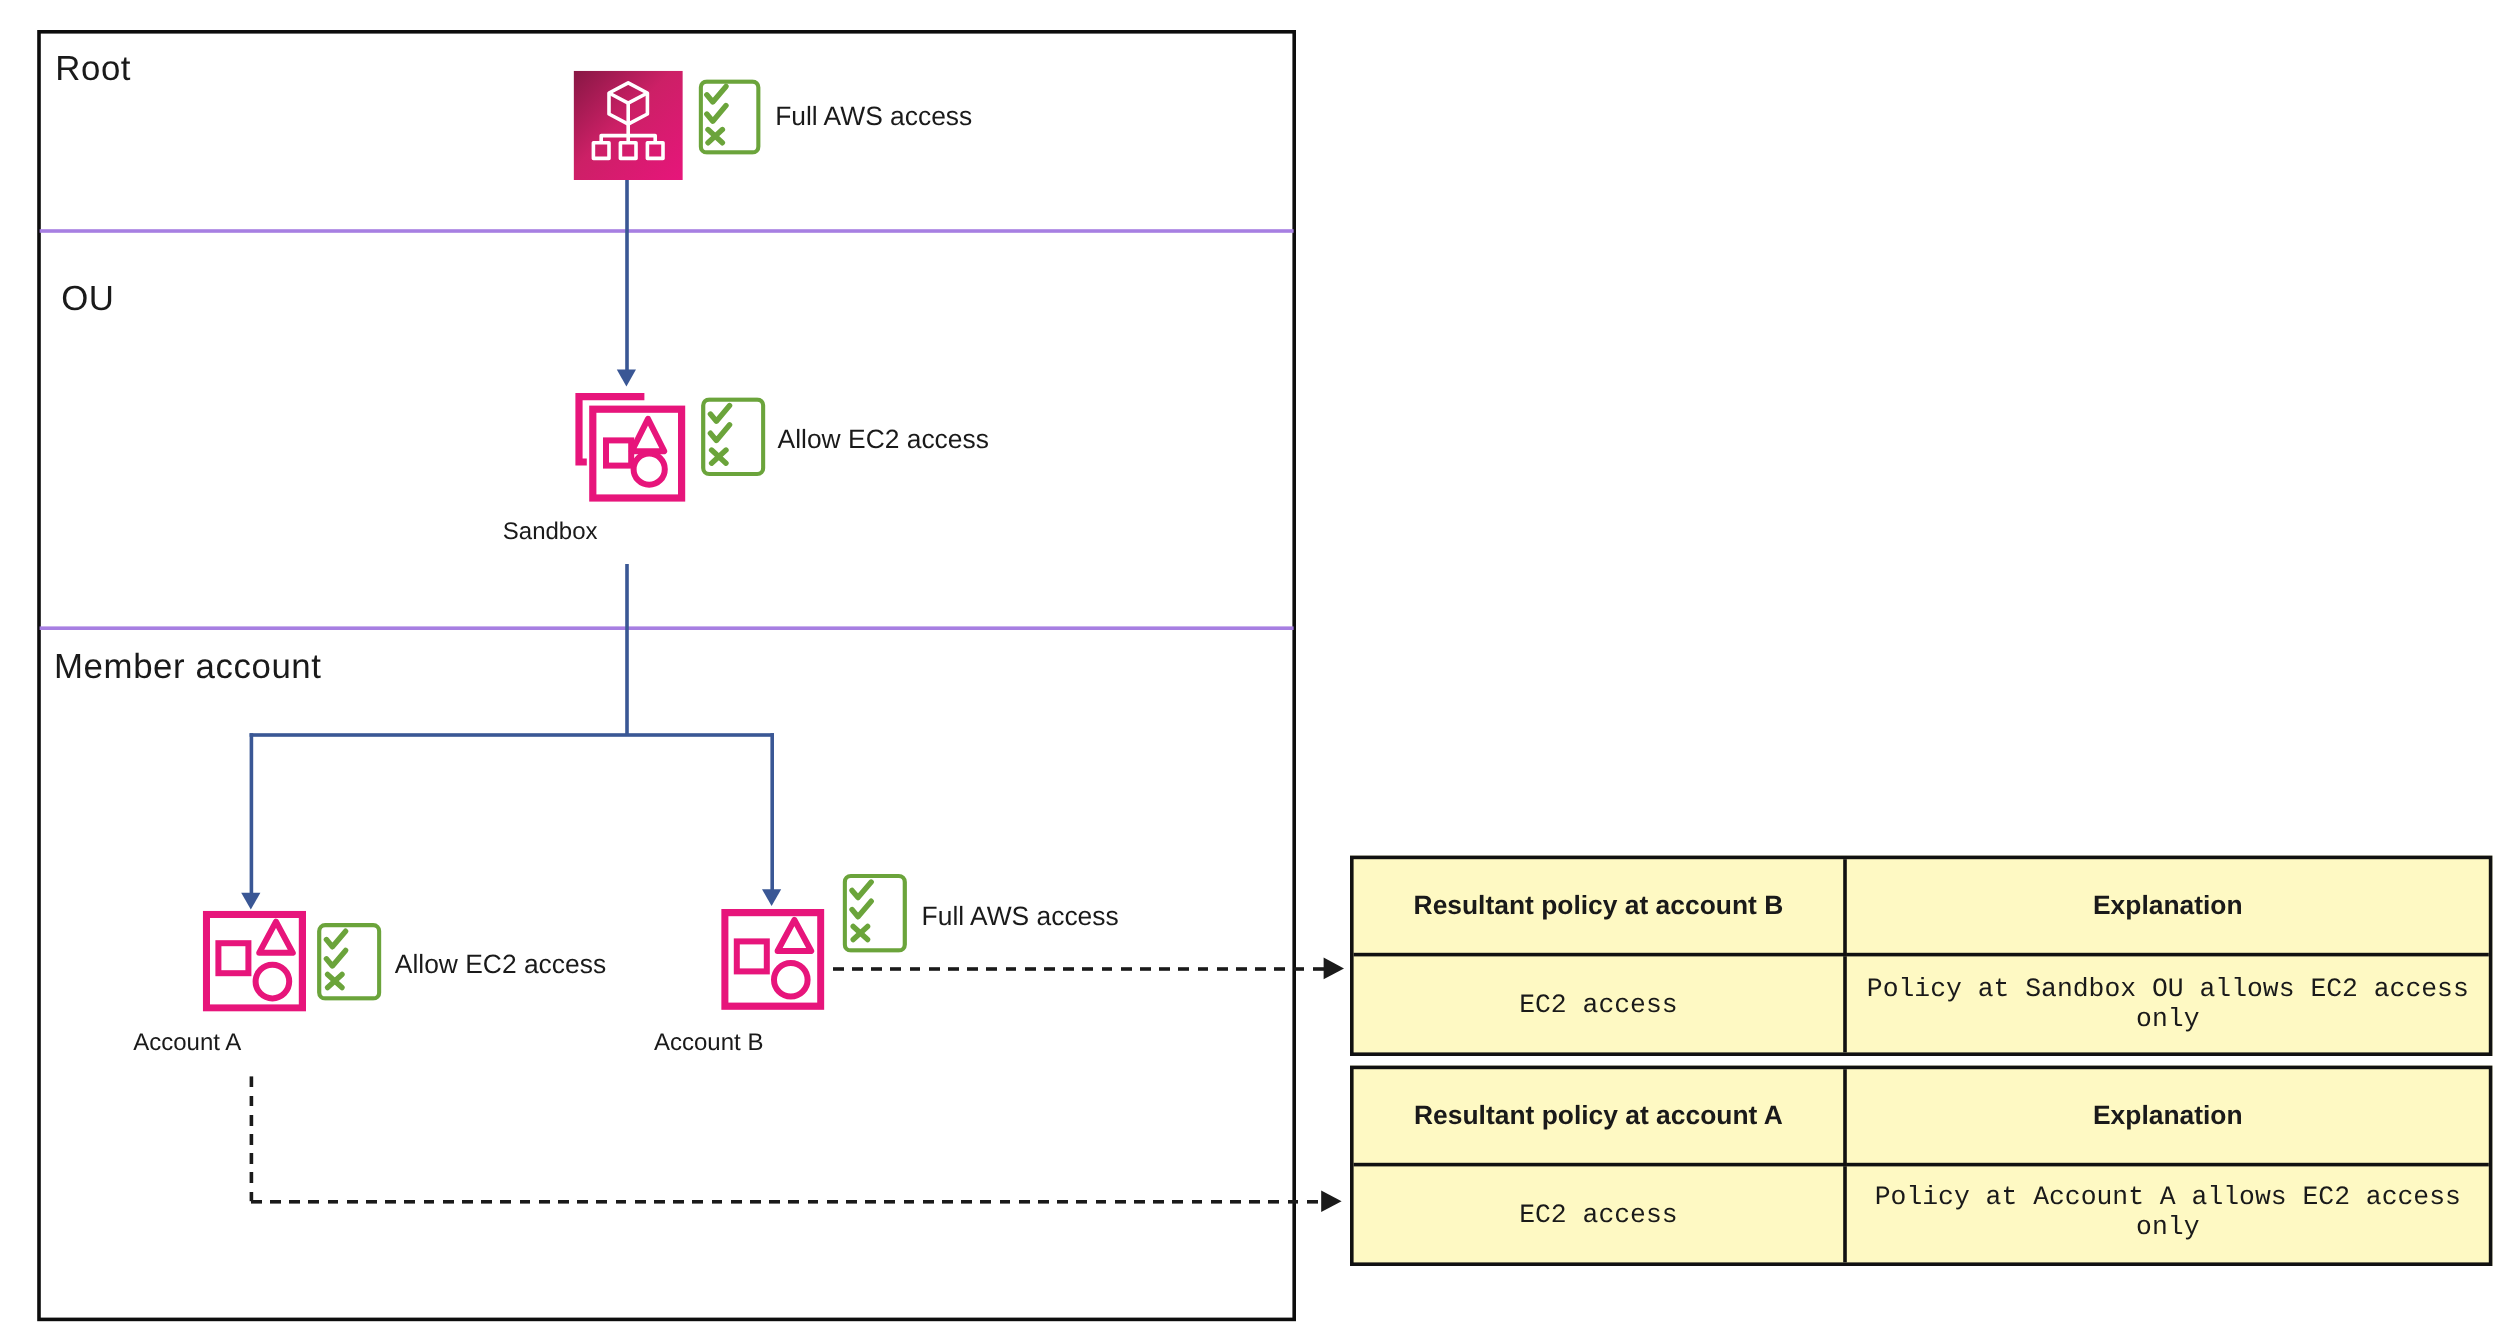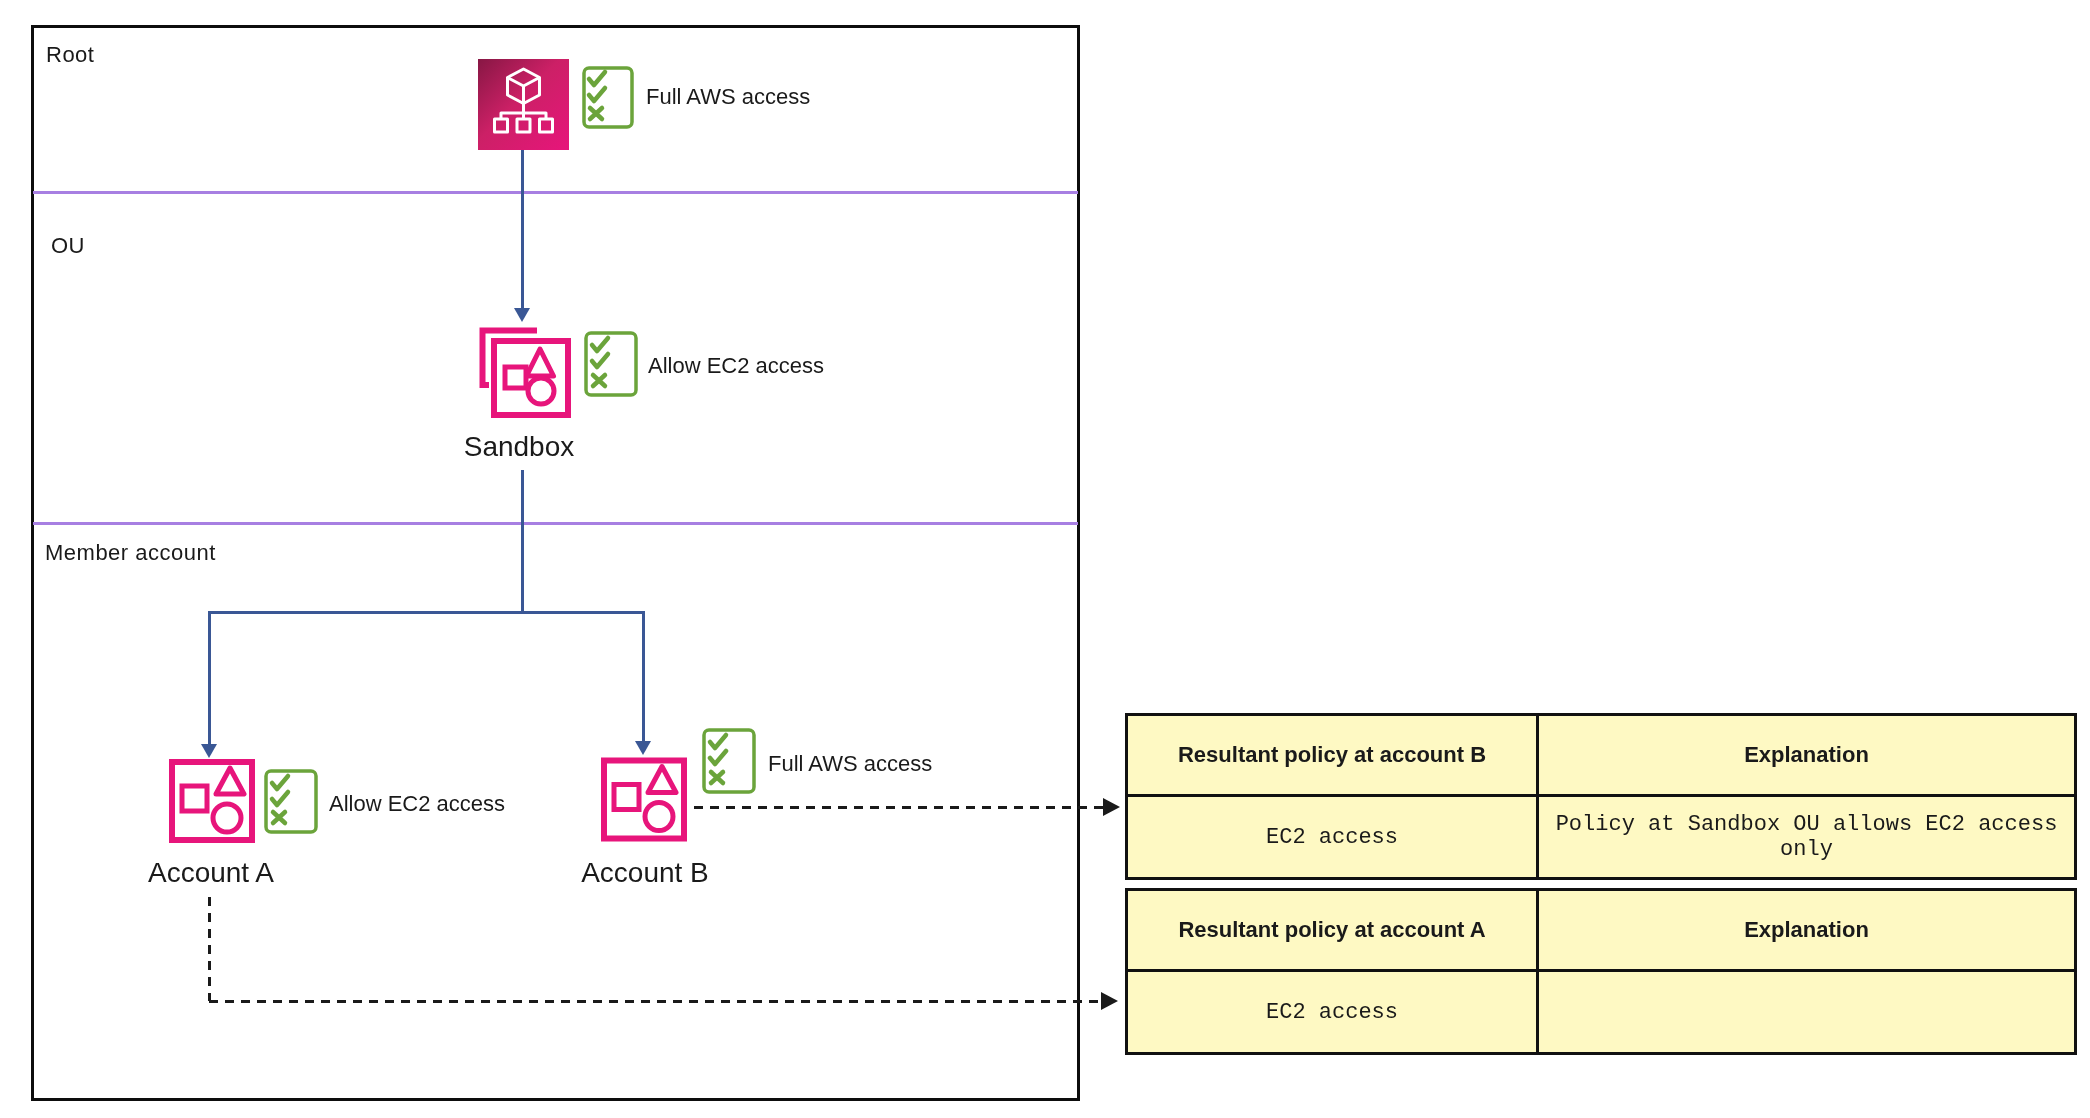--- a/index.html
+++ b/index.html
@@ -5,25 +5,25 @@
   html,body { margin:0; padding:0; background:#ffffff; }
   body { font-family:"Liberation Sans", sans-serif; color:#1a1a1a; }
   .canvas { position:relative; width:2090px; height:1118px; background:#ffffff; overflow:hidden; }
 
   .abs { position:absolute; }
 
   
   .org-box { left:31px; top:25px; width:1049px; height:1076px; border:3px solid #0d0d0d; box-sizing:border-box; }
   .divider { left:33px; width:1045px; height:3px; background:#a77fe2; }
 
-  .section-label { font-size:22px; line-height:1; letter-spacing:0.5px; white-space:nowrap; }
+  .section-label { font-size:29px; line-height:1; letter-spacing:0.5px; white-space:nowrap; }
 
   
   .policy-text { font-size:22px; line-height:1; white-space:nowrap; }
-  .node-label { font-size:28px; line-height:1; text-align:center; width:200px; white-space:nowrap; }
+  .node-label { font-size:20px; line-height:1; text-align:left; width:200px; white-space:nowrap; }
 
   
   .bline { background:#3a5795; }
   .arrow-down { width:0; height:0; border-left:8px solid transparent; border-right:8px solid transparent; border-top:14px solid #3a5795; }
 
   
   .dash-h { height:3px; background:repeating-linear-gradient(90deg,#1a1a1a 0 9px, transparent 9px 16px); }
   .dash-v { width:3px; background:repeating-linear-gradient(180deg,#1a1a1a 0 9px, transparent 9px 16px); }
   .arrow-right { width:0; height:0; border-top:9px solid transparent; border-bottom:9px solid transparent; border-left:17px solid #1a1a1a; }
 
@@ -180,15 +180,16 @@
     <div class="cell th c1">Resultant policy at account B</div>
     <div class="cell th">Explanation</div>
     <div class="cell td c1">EC2 access</div>
     <div class="cell td">Policy at Sandbox OU allows EC2 access only</div>
   </div>
 
   <div class="abs ptable" style="left:1125px; top:888px;">
     <div class="cell th c1">Resultant policy at account A</div>
     <div class="cell th">Explanation</div>
     <div class="cell td c1">EC2 access</div>
+    <div class="cell td top">Policy at Account A allows EC2 access only</div>
   </div>
 
 </div>
 
 </body></html>

